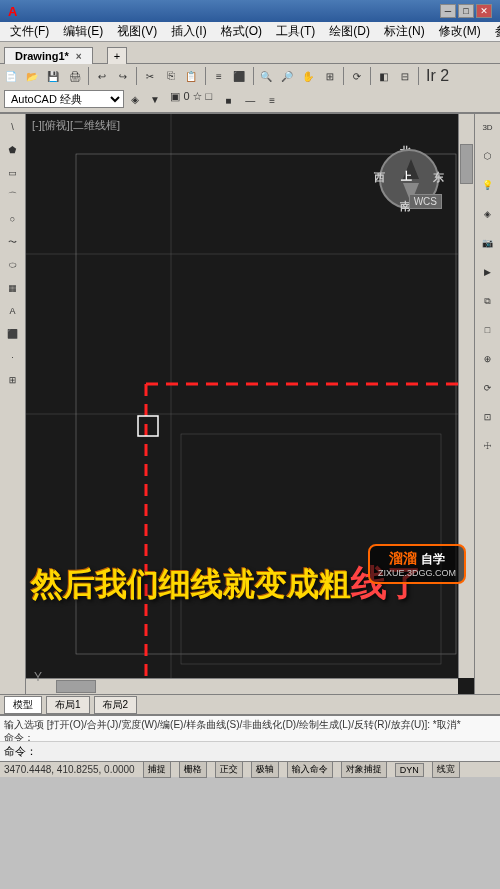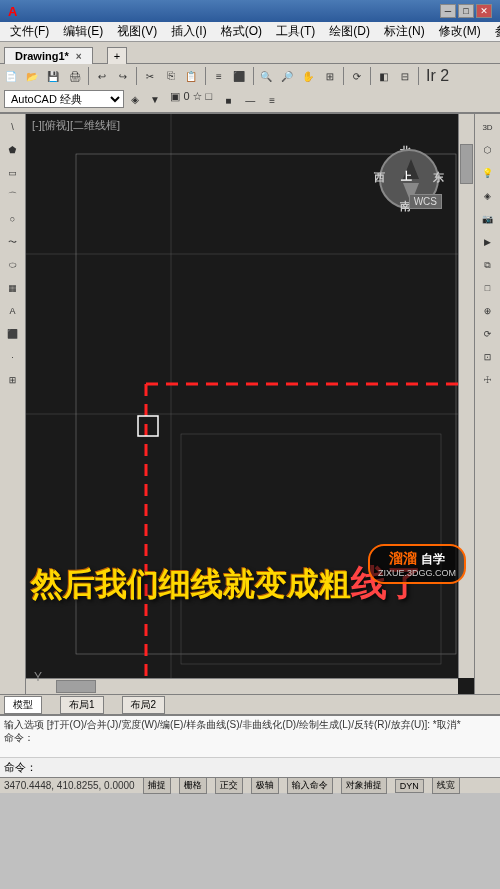--- a/index.html
+++ b/index.html
@@ -176,21 +176,21 @@
 
     
     #right-toolbar {
       width: 26px;
       background: #d4d0c8;
       border-left: 1px solid #808080;
       display: flex;
       flex-direction: column;
       align-items: center;
       padding: 2px 0;
-      gap: 1px;
+      gap: 7px;
     }
 
     
     #canvas-area {
       flex: 1;
       background: #4c1d95;
       position: relative;
       overflow: hidden;
     }
 
@@ -299,21 +299,21 @@
       display: inline;
     }
 
     
     #watermark {
       position: absolute;
       bottom: 110px;
       right: 8px;
       background: rgba(0,0,0,0.6);
       border: 2px solid #FF6600;
-      border-radius: 16px;
+      border-radius: 8px;
       padding: 4px 8px;
       z-index: 25;
       display: flex;
       flex-direction: column;
       align-items: center;
       color: white;
       font-size: 10px;
     }
     #watermark-logo {
       font-size: 14px;
@@ -327,41 +327,41 @@
 
     
     #layout-tabs {
       width: 100%;
       height: 20px;
       background: #d4d0c8;
       display: flex;
       align-items: center;
       border-top: 1px solid #808080;
       padding: 0 4px;
-      gap: 18px;
+      gap: 4px;
     }
     .layout-tab {
       padding: 1px 8px;
       background: #e8e4de;
       border: 1px solid #808080;
       font-size: 10px;
       cursor: pointer;
     }
     .layout-tab.active {
       background: white;
     }
 
     
     #command-area {
       width: 100%;
       background: #f0f0f0;
       border-top: 2px solid #808080;
     }
     #command-history {
-      height: 42px;
+      height: 26px;
       padding: 2px 4px;
       font-size: 11px;
       color: #333;
       border-bottom: 1px solid #ccc;
       overflow: hidden;
       background: #f8f8f8;
     }
     #command-input-row {
       display: flex;
       align-items: center;

